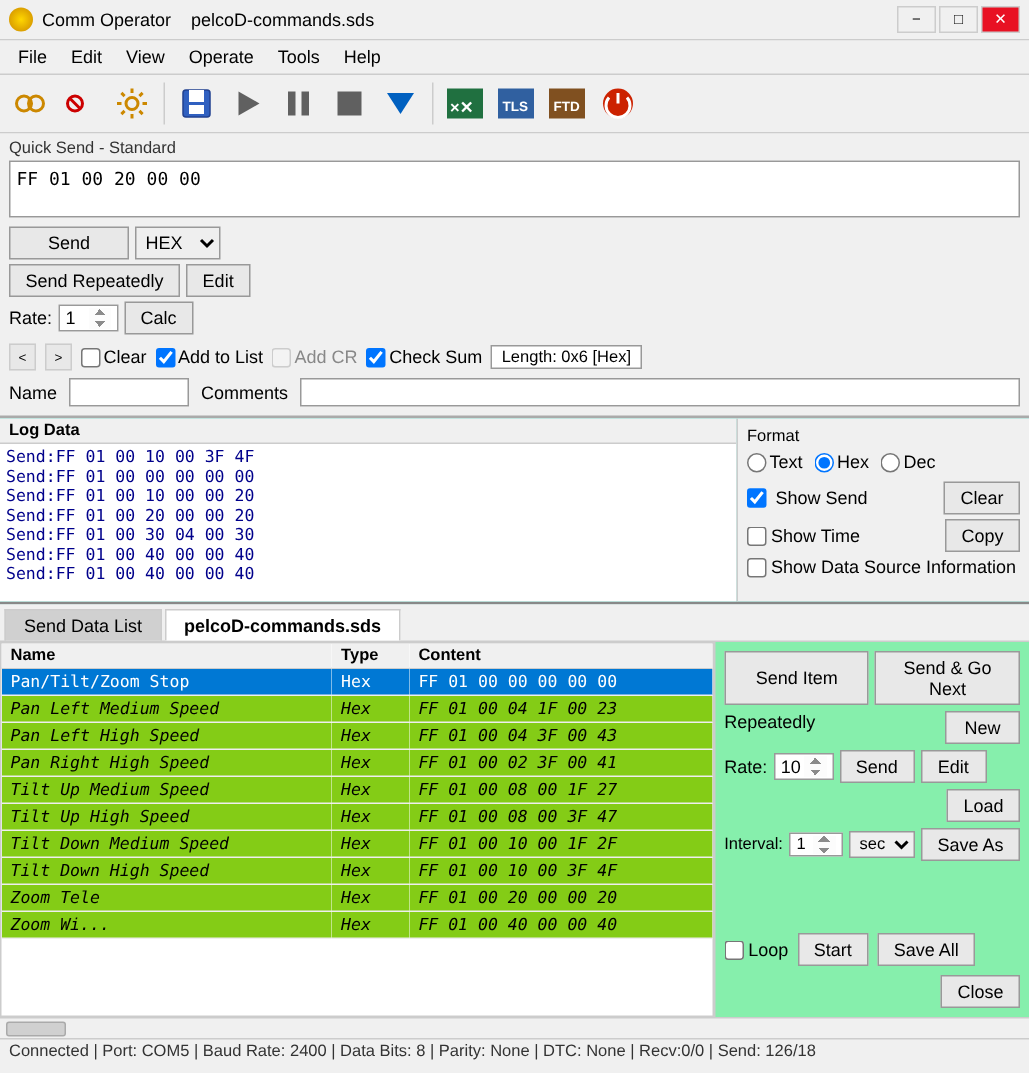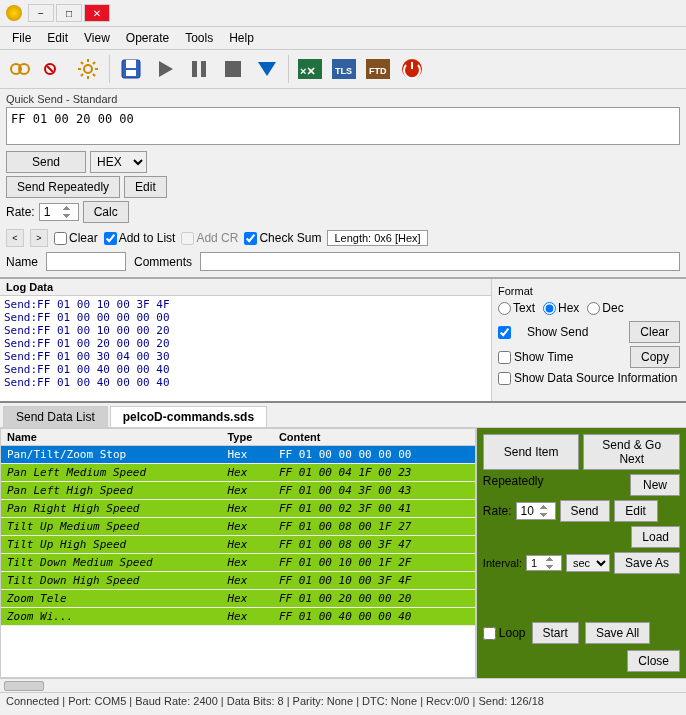--- a/index.html
+++ b/index.html
@@ -55,20 +55,25 @@
     .log-text-area { flex: 1; overflow: auto; padding: 2px; font-family: monospace; font-size: 11px; }
     .log-text-area div { white-space: nowrap; color: #00008b; }
     
     input[type=number]::-webkit-inner-spin-button, input[type=number]::-webkit-outer-spin-button { opacity: 1; }
   </style>
 </head>
 <body>
 
 <div class="title-bar">
   <span class="app-icon" style="background:radial-gradient(circle, #ffd700, #cc8800); width:16px;height:16px;border-radius:50%;display:inline-block;"></span>
+  <span class="title-text">
+    <span>Comm Operator</span>
+    &nbsp;&nbsp;
+    <span>pelcoD-commands.sds</span>
+  </span>
   <div class="win-controls">
     <button class="win-btn">−</button>
     <button class="win-btn">□</button>
     <button class="win-btn close">✕</button>
   </div>
 </div>
 
 <div class="menu-bar">
   <span class="menu-item">File</span>
   <span class="menu-item">Edit</span>
@@ -233,21 +238,21 @@
       <label style="display:flex;align-items:center;gap:2px;">
         <input type="radio" name="format" checked="" style="">
         <span>Hex</span>
       </label>
       <label style="display:flex;align-items:center;gap:2px;">
         <input type="radio" name="format" style="">
         <span>Dec</span>
       </label>
     </div>
     <div style="display:flex;align-items:center;justify-content:space-between;margin-bottom:3px;">
-      <label style="display:flex;align-items:center;gap:16px;font-size:12px;">
+      <label style="display:flex;gap:6px;font-size:12px;">
         <input type="checkbox" checked="" style="">
         <span>Show Send</span>
       </label>
       <button class="btn" style="min-width:50px;">Clear</button>
     </div>
     <div style="display:flex;align-items:center;justify-content:space-between;margin-bottom:3px;">
       <label style="display:flex;align-items:center;gap:3px;font-size:12px;">
         <input type="checkbox" style="">
         <span>Show Time</span>
       </label>
@@ -327,21 +332,21 @@
             </tr>
             <tr class="yellow">
               <td>Zoom Wi...</td>
               <td>Hex</td>
               <td style="font-family: monospace;">FF 01 00 40 00 00 40</td>
             </tr>
           </tbody>
       </table>
     </div>
 
-    <div class="data-controls" style="min-width:190px;padding:6px;background:#4d7c0f;border-left:1px solid #ccc;display:flex;flex-direction:column;gap:4px;">
+    <div class="data-controls" style="min-width:190px;padding:6px;background:#86efac;border-left:1px solid #ccc;display:flex;flex-direction:column;gap:4px;">
       <div style="display:flex;gap:4px;">
         <button class="btn" style="flex:1;">Send Item</button>
         <button class="btn" style="flex:1;">Send &amp; Go Next</button>
       </div>
       <div style="display:flex;gap:4px;">
         <div style="flex:1;font-size:12px;">Repeatedly</div>
         <button class="btn" style="min-width:50px;">New</button>
       </div>
       <div style="display:flex;align-items:center;gap:4px;">
         <span style="font-size:12px;">Rate:</span>

